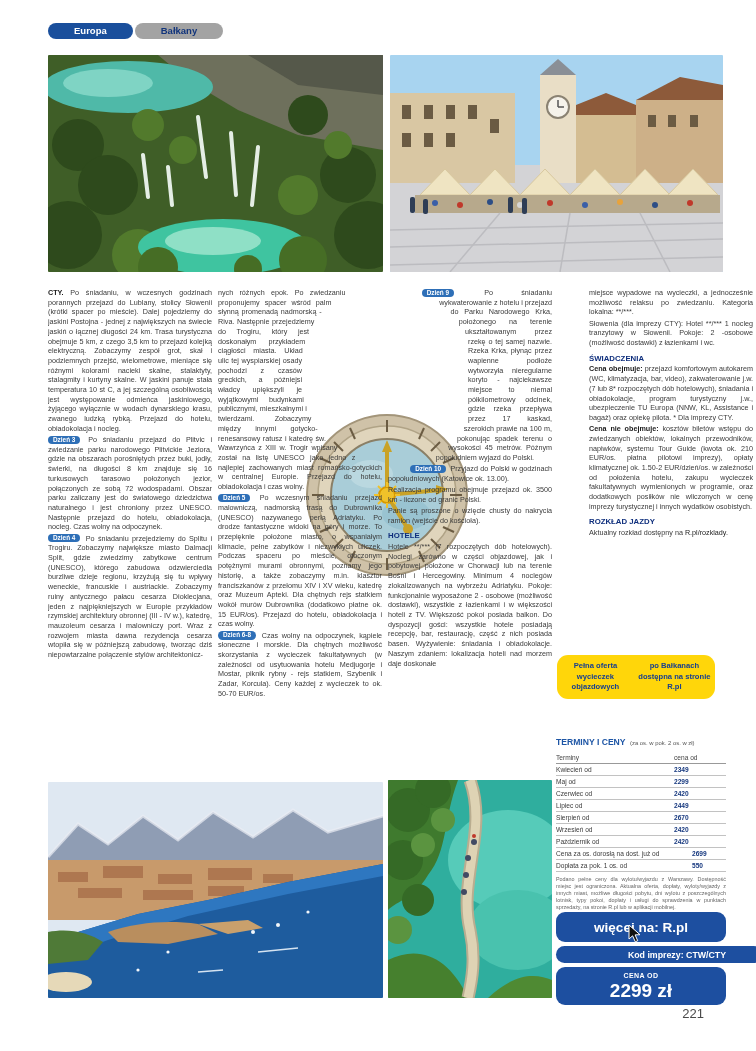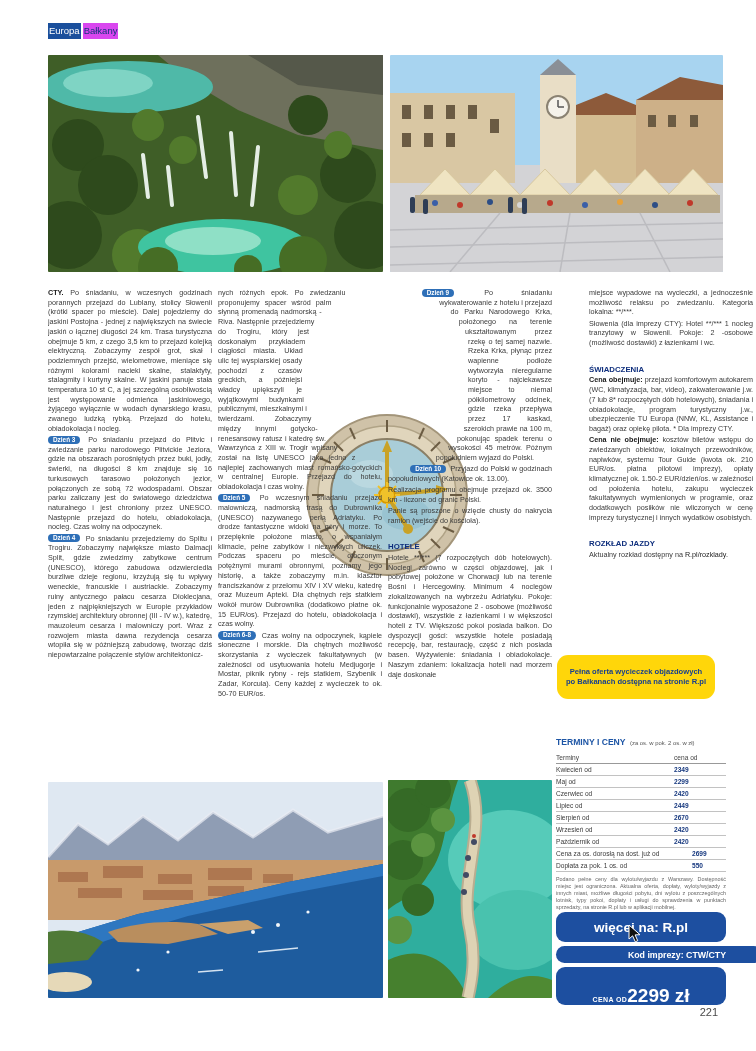--- a/index.html
+++ b/index.html
@@ -1,77 +1,77 @@
 <!DOCTYPE html>
 <html><head>
 <meta charset="utf-8">
 <style>
   html,body{margin:0;padding:0;background:#e8e8e8;}
   .page{position:relative;width:756px;height:1051px;background:#ffffff;margin:0 auto;
         font-family:"Liberation Sans",sans-serif;overflow:hidden;color:#333;}
   
   .badge-row{position:absolute;left:48px;top:23px;display:flex;gap:2px;}
-  .badge{font-size:9.5px;font-weight:normal;padding:3px 1px;border-radius:0;line-height:10px;}
+  .badge{font-size:9.5px;font-weight:bold;padding:3px 26px;border-radius:8px;line-height:10px;}
   .badge.b-region{background:#1a4f9c;color:#fff;}
-  .badge.b-sub{background:#d946ef;color:#12357c;}
+  .badge.b-sub{background:#a3a3a3;color:#12357c;}
   
   .photo{position:absolute;overflow:hidden;border-radius:1px;}
   .photo svg{display:block;}
   #photo-tl{left:48px;top:55px;width:335px;height:217px;}
   #photo-tr{left:390px;top:55px;width:333px;height:217px;}
   #photo-bl{left:48px;top:782px;width:335px;height:216px;}
   #photo-br{left:388px;top:780px;width:164px;height:218px;}
   
   .col{position:absolute;top:288px;width:164px;font-size:7.2px;line-height:9.7px;
        text-align:justify;color:#3a3a3a;}
   #col1{left:48px;height:492px;overflow:hidden;}
   #col2{left:218px;height:492px;overflow:hidden;}
   #col3{left:388px;height:492px;overflow:hidden;}
   #col4{left:589px;height:366px;overflow:hidden;}
   .col p{margin:0 0 1.5px 0;}
   .day-badge{display:inline-block;background:#2e6fb7;color:#fff;font-weight:bold;
        font-size:6.4px;line-height:8.4px;padding:0 5px;border-radius:5px;margin-right:2px;
        vertical-align:0.5px;white-space:nowrap;}
   b.lead{color:#1b1b1b;}
-  .subhead{font-weight:bold;color:#0f2f7d;font-size:7.8px;margin:17px 0 1px 0;text-align:left;}
+  .subhead{font-weight:bold;color:#0f2f7d;font-size:7.8px;margin:6px 0 1px 0;text-align:left;}
   .boldlink{font-weight:normal;color:#1b1b1b;}
   
   .clock-cut-r{float:right;width:80px;height:162px;margin-top:122px;
        shape-outside:circle(86px at 85px 85px);}
   .clock-cut-l{float:left;width:80px;height:170px;margin-top:116px;
        shape-outside:circle(88px at 0px 91px);}
   #clock{position:absolute;left:306px;top:414px;width:162px;height:162px;}
   
   .callout{position:absolute;left:557px;top:655px;width:158px;height:44px;background:#ffd60a;
-       border-radius:11px;display:flex;flex-direction:column;justify-content:center;align-items:center;
+       border-radius:11px;display:flex;flex-direction:row;justify-content:center;align-items:center;
        color:#173f8f;font-weight:bold;font-size:7.6px;line-height:10.5px;text-align:center;}
   
   .pricing{position:absolute;left:556px;top:731px;width:170px;}
   .pt-title-row{margin-bottom:3px;}
   .pt-title{color:#1d55a5;font-weight:bold;font-size:8.6px;}
   .pt-sub{font-size:5.9px;color:#555;}
   .pt-head{display:flex;font-size:6.6px;color:#444;padding:2px 0;border-bottom:1px solid #999;}
   .pt-head .l{flex:1;}
   .pt-head .v{width:52px;}
   .pt-row{display:flex;align-items:center;font-size:6.6px;height:11px;border-bottom:0.5px solid #c2c2c2;}
   .pt-row .l{flex:1;color:#3a3a3a;}
   .pt-row .v{width:52px;font-weight:bold;color:#15377e;}
   .pt-row.xtra .v{width:34px;}
   .pt-note{font-size:5.4px;line-height:7px;color:#666;margin-top:4px;text-align:justify;}
   
   .btn{position:absolute;left:556px;width:170px;background:#1d4fa0;color:#fff;border-radius:9px;
        display:flex;justify-content:center;align-items:center;border:none;cursor:pointer;}
   #btn-more{top:912px;height:30px;font-weight:bold;font-size:13.5px;}
   #btn-code{top:946px;height:17px;font-weight:bold;font-size:8.8px;padding-left:36px;}
-  #btn-price{top:967px;height:38px;flex-direction:row;line-height:1;align-items:flex-end;}
+  #btn-price{top:967px;height:38px;flex-direction:column;line-height:1;}
   #btn-price .cap{font-size:7px;font-weight:bold;letter-spacing:0.4px;margin-bottom:2px;}
   #btn-price .val{font-size:19px;font-weight:bold;}
   
   #cursor{position:absolute;left:628px;top:924px;width:13px;height:19px;}
-  .pageno{position:absolute;right:38px;top:1006px;font-size:11px;color:#4a4a4a;}
+  .pageno{position:absolute;right:52px;top:1006px;font-size:13px;color:#4a4a4a;}
 </style>
 </head>
 <body>
 
 <div class="page">
 
   <div class="badge-row">
     <span class="badge b-region">Europa</span>
     <span class="badge b-sub">Bałkany</span>
   </div>

